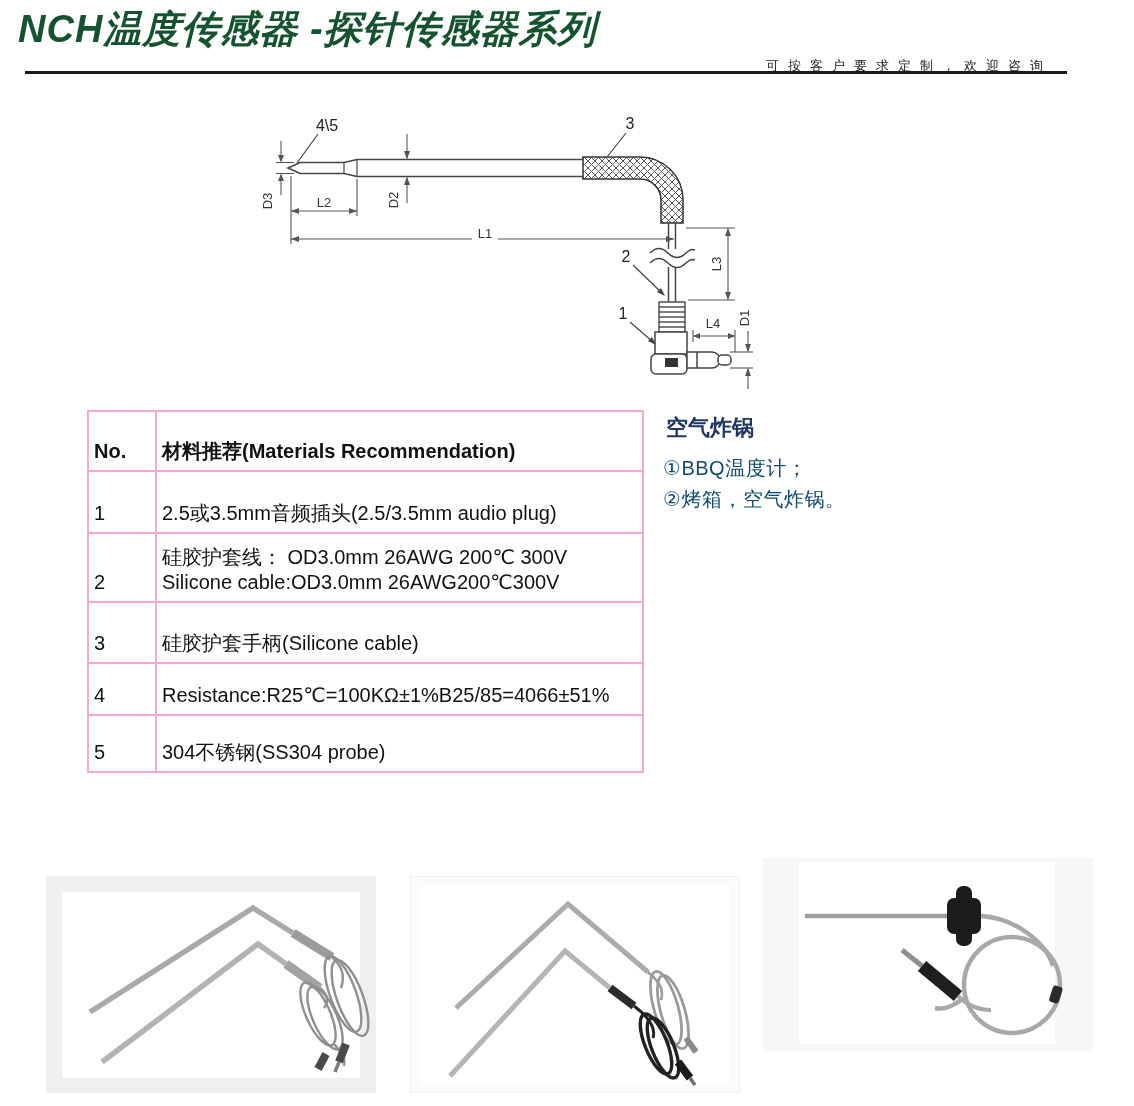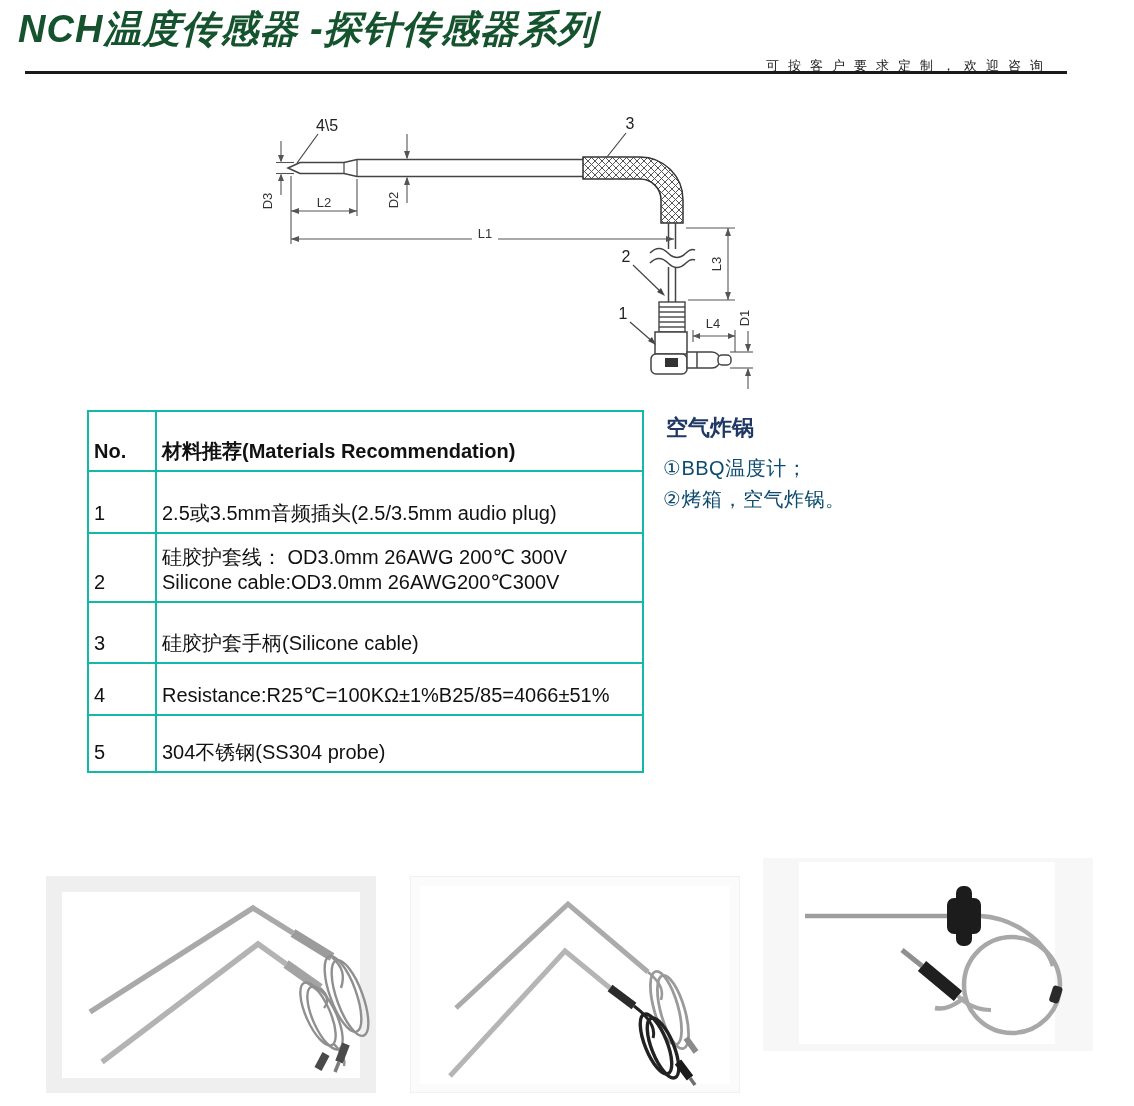--- a/index.html
+++ b/index.html
@@ -14,21 +14,21 @@
            color:#222;z-index:2;white-space:nowrap;}
 
   
   .diagram{position:absolute;left:240px;top:95px;}
   .dimtxt{font-size:13px;fill:#333;font-family:"Liberation Sans","DejaVu Sans",sans-serif;}
   .callout{font-size:16px;fill:#222;font-family:"Liberation Sans","DejaVu Sans",sans-serif;}
 
   
   table.materials{position:absolute;left:87px;top:410px;width:557px;border-collapse:collapse;
         table-layout:fixed;}
-  table.materials td,table.materials th{border:2px solid #14b8a6;vertical-align:bottom;
+  table.materials td,table.materials th{border:2px solid #f9a8d4;vertical-align:bottom;
         padding:0 4px 6px 5px;font-size:20px;line-height:1.25;color:#111;
         overflow:hidden;white-space:pre-line;text-align:left;}
   table.materials .col-no{width:57px;}
   table.materials thead tr{height:60px;}
   table.materials thead th{font-weight:bold;font-size:20px;}
   table.materials tbody tr:nth-child(1){height:62px;}
   table.materials tbody tr:nth-child(2){height:69px;}
   table.materials tbody tr:nth-child(3){height:61px;}
   table.materials tbody tr:nth-child(4){height:52px;}
   table.materials tbody tr:nth-child(5){height:57px;}

